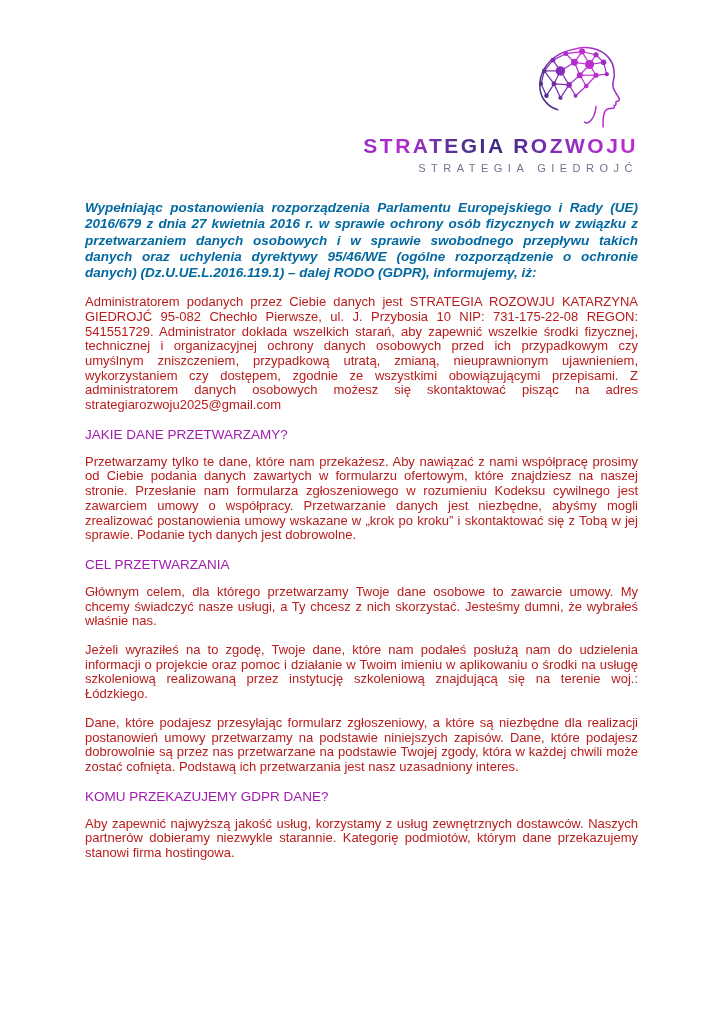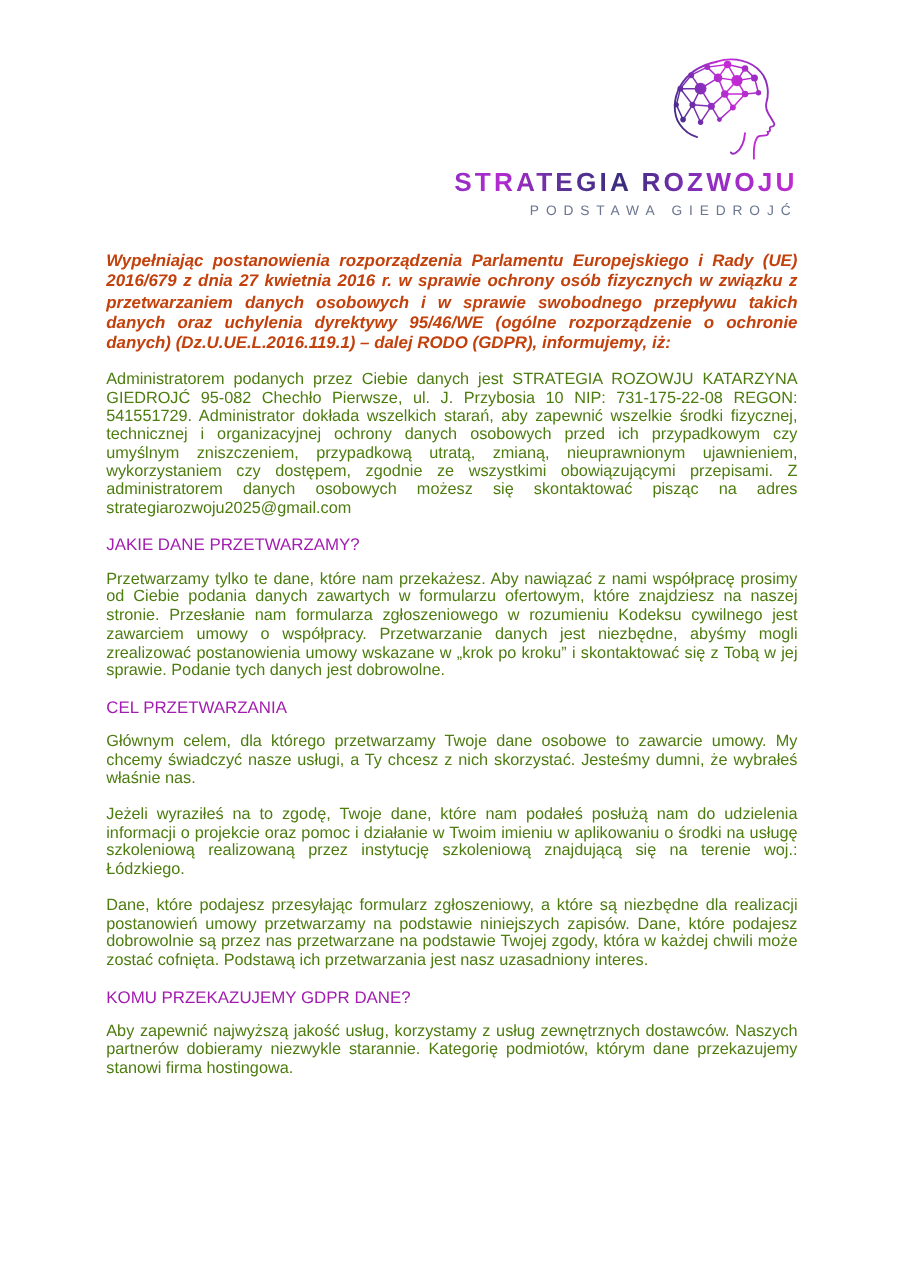--- a/index.html
+++ b/index.html
@@ -54,29 +54,29 @@
     color: #6c7590;
     margin-top: 5px;
     white-space: nowrap;
   }
   
   .doc { width: 553px; }
   .para {
     font-size: 13px;
     line-height: 14.7px;
     text-align: justify;
-    color: #4d7c0f;
+    color: #b91c1c;
     margin-bottom: 14px;
   }
   .para.intro {
     font-size: 13.5px;
     line-height: 16.2px;
     font-weight: 700;
     font-style: italic;
-    color: #c2410c;
+    color: #0369a1;
   }
   .heading {
     font-size: 13.5px;
     line-height: 15px;
     font-weight: 400;
     color: #a21caf;
     margin-bottom: 13px;
     text-align: left;
   }
 </style>
@@ -156,21 +156,21 @@
         <circle cx="10" cy="37" r="1.9"></circle>
         <circle cx="22" cy="37" r="2.3"></circle>
         <circle cx="36" cy="38" r="2.6"></circle>
         <circle cx="52" cy="39" r="2.2"></circle>
         <circle cx="15" cy="48" r="2.1"></circle>
         <circle cx="28" cy="50" r="2"></circle>
         <circle cx="42" cy="48" r="1.8"></circle>
       </g>
     </svg>
     <div class="brand-name">STRATEGIA ROZWOJU</div>
-    <div class="brand-subtitle">PODSTAWA GIEDROJĆ</div>
+    <div class="brand-subtitle">STRATEGIA GIEDROJĆ</div>
   </div>
 
   <div class="doc">
     <p class="para intro">Wypełniając postanowienia rozporządzenia Parlamentu Europejskiego i Rady (UE) 2016/679 z dnia 27 kwietnia 2016 r. w sprawie ochrony osób fizycznych w związku z przetwarzaniem danych osobowych i w sprawie swobodnego przepływu takich danych oraz uchylenia dyrektywy 95/46/WE (ogólne rozporządzenie o ochronie danych) (Dz.U.UE.L.2016.119.1) – dalej RODO (GDPR), informujemy, iż:</p>
     <p class="para">Administratorem podanych przez Ciebie danych jest STRATEGIA ROZOWJU KATARZYNA GIEDROJĆ 95-082 Chechło Pierwsze, ul. J. Przybosia 10 NIP: 731-175-22-08 REGON: 541551729. Administrator dokłada wszelkich starań, aby zapewnić wszelkie środki fizycznej, technicznej i organizacyjnej ochrony danych osobowych przed ich przypadkowym czy umyślnym zniszczeniem, przypadkową utratą, zmianą, nieuprawnionym ujawnieniem, wykorzystaniem czy dostępem, zgodnie ze wszystkimi obowiązującymi przepisami. Z administratorem danych osobowych możesz się skontaktować pisząc na adres strategiarozwoju2025@gmail.com</p>
     <p class="heading">JAKIE DANE PRZETWARZAMY?</p>
     <p class="para">Przetwarzamy tylko te dane, które nam przekażesz. Aby nawiązać z nami współpracę prosimy od Ciebie podania danych zawartych w formularzu ofertowym, które znajdziesz na naszej stronie. Przesłanie nam formularza zgłoszeniowego w rozumieniu Kodeksu cywilnego jest zawarciem umowy o współpracy. Przetwarzanie danych jest niezbędne, abyśmy mogli zrealizować postanowienia umowy wskazane w „krok po kroku” i skontaktować się z Tobą w jej sprawie. Podanie tych danych jest dobrowolne.</p>
     <p class="heading">CEL PRZETWARZANIA</p>
     <p class="para">Głównym celem, dla którego przetwarzamy Twoje dane osobowe to zawarcie umowy. My chcemy świadczyć nasze usługi, a Ty chcesz z nich skorzystać. Jesteśmy dumni, że wybrałeś właśnie nas.</p>
     <p class="para">Jeżeli wyraziłeś na to zgodę, Twoje dane, które nam podałeś posłużą nam do udzielenia informacji o projekcie oraz pomoc i działanie w Twoim imieniu w aplikowaniu o środki na usługę szkoleniową realizowaną przez instytucję szkoleniową znajdującą się na terenie woj.: Łódzkiego.</p>

